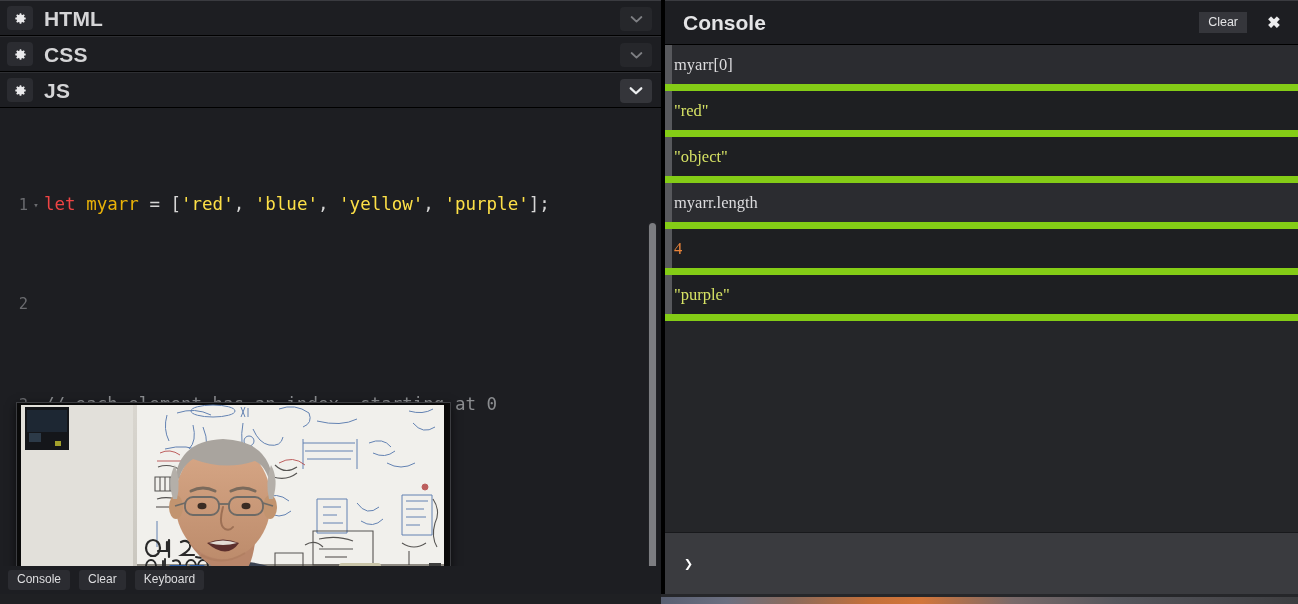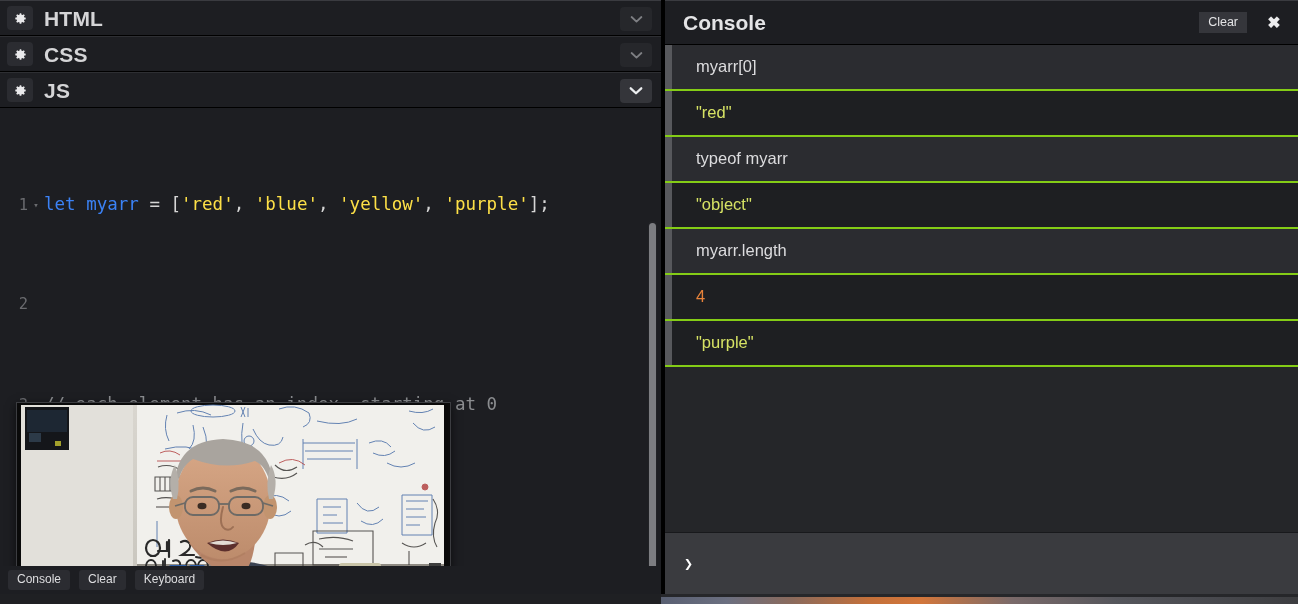--- a/index.html
+++ b/index.html
@@ -105,22 +105,22 @@
     width: 16px;
     flex: 0 0 auto;
     color: #6a6b6f;
     font-size: 9px;
     text-align: center;
     position: relative;
     top: -2px;
   }
   .ctext { flex: 1 1 auto; }
 
-  .tk-kw   { color: #3b82f6; text-align: center; }
-  .tk-var  { color: #3b82f6; }
+  .tk-kw   { color: #ef4444; text-align: center; }
+  .tk-var  { color: #eab308; }
   .tk-op   { color: #d6d6d6; }
   .tk-pun  { color: #d6d6d6; }
   .tk-str  { color: #fde047; }
   .tk-com  { color: #8b8d90; }
 
   
   #webcam {
     position: absolute;
     left: 16px; top: 294px;
     width: 433px; height: 243px;
@@ -224,24 +224,24 @@
   #console-log {
     flex: 1 1 auto;
     overflow: hidden;
     background: #252629;
   }
   .log-row {
     position: relative;
     min-height: 46px;
     display: flex;
     align-items: center;
-    padding-left: 31px;
+    padding-left: 9px;
     box-sizing: border-box;
-    border-bottom: 2px solid #84cc16;
-    font-family: Liberation Sans, sans-serif;
+    border-bottom: 7px solid #84cc16;
+    font-family: Liberation Serif, serif;
     font-size: 16.5px;
     line-height: 1.2;
     white-space: pre;
   }
   .log-row::before {
     content: "";
     position: absolute;
     left: 0; top: 0; bottom: 0;
     width: 7px;
     background: #57585c;
@@ -548,21 +548,20 @@
 
     <div id="console-header">
       <div id="console-title">Console</div>
       <div id="clear-btn">Clear</div>
       <div id="close-btn">✖</div>
     </div>
 
     <div id="console-log">
       <div class="log-row cmd">myarr[0]</div>
       <div class="log-row out str">"red"</div>
-      <div class="log-row cmd">typeof myarr</div>
       <div class="log-row out str">"object"</div>
       <div class="log-row cmd">myarr.length</div>
       <div class="log-row out num">4</div>
       <div class="log-row out str">"purple"</div>
     </div>
 
     <div id="console-prompt">
       <span id="prompt-caret">❯</span>
       <span id="prompt-input" placeholder=""></span>
     </div>

